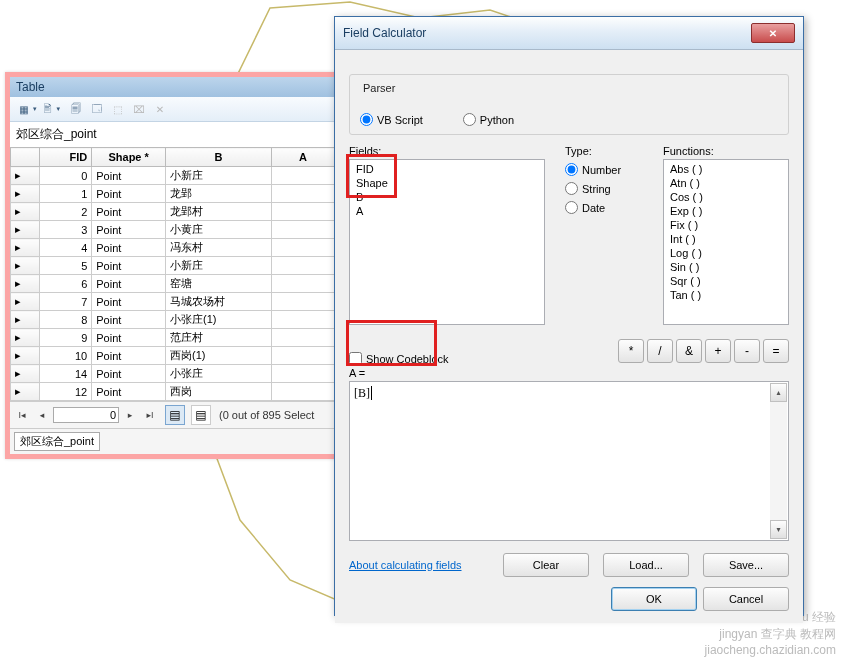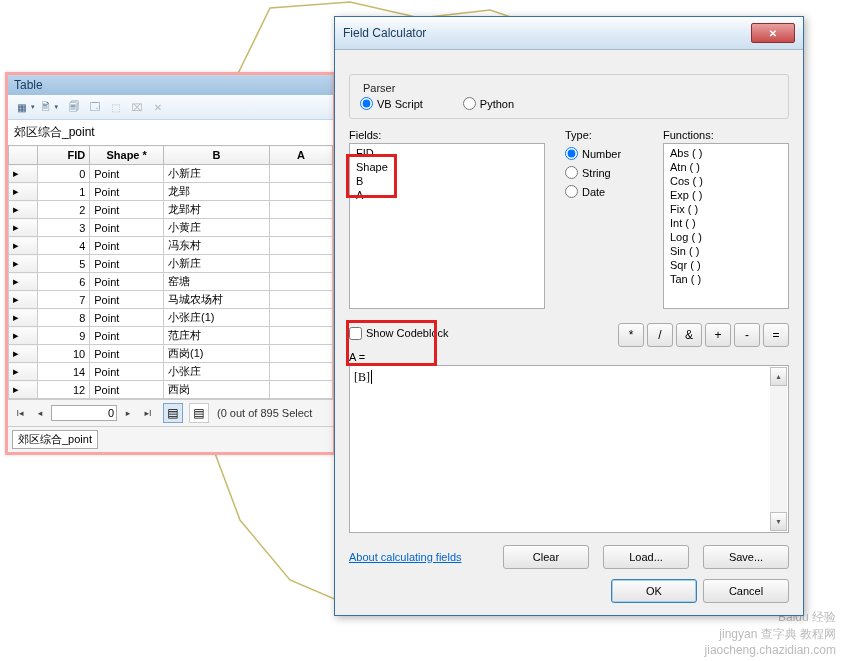--- a/index.html
+++ b/index.html
@@ -1,19 +1,19 @@
 <!DOCTYPE html>
 <html><head>
 <meta charset="utf-8">
 <style>
 body{margin:0;font-family:"Segoe UI",Tahoma,sans-serif;font-size:12px;background:#fff;color:#000;width:844px;height:661px;position:relative;overflow:hidden}
 .map-bg{position:absolute;top:0;left:150px;width:600px;height:661px;z-index:0}
 .map-bg svg{width:100%;height:100%}
 
-.table-window{position:absolute;top:72px;left:5px;width:325px;background:#fff;border:3px solid #fca5a5;z-index:1;box-shadow:0 0 3px rgba(0,0,0,.15)}
+.table-window{position:absolute;top:72px;left:5px;width:325px;background:#fff;border:5px solid #fca5a5;z-index:1;box-shadow:0 0 3px rgba(0,0,0,.15)}
 .table-title{background:linear-gradient(#bcd5ec,#a0c1e0);padding:3px 6px;font-size:12px;color:#1a3e62}
 .toolbar{background:linear-gradient(#f8fbfe,#e4eef8);padding:2px 4px;display:flex;align-items:center;gap:1px;border-bottom:1px solid #c3d4e4}
 .tb-btn{width:18px;height:18px;display:flex;align-items:center;justify-content:center;border:1px solid transparent;border-radius:2px;font-size:10px;color:#3a5b7c}
 .tb-btn.disabled{color:#b8b8b8}
 .dropdown-arrow{font-size:7px;margin-left:-2px;color:#3a5b7c}
 .table-name{padding:4px 6px;background:#fff}
 .data-grid{border-collapse:collapse;width:100%;background:#fff}
 .data-grid th{background:linear-gradient(#fdfdfd,#eee);border:1px solid #bbb;padding:1px 4px;font-weight:bold;font-size:11px;height:16px}
 .data-grid td{border:1px solid #ccc;padding:1px 4px;font-size:11px;height:15px;background:#fff}
 .data-grid .row-handle{width:18px;background:linear-gradient(#fdfdfd,#eee)}
@@ -29,21 +29,21 @@
 .tab-bar{padding:3px 4px;background:#f5f5f5;border-top:1px solid #ccc}
 .tab{display:inline-block;border:1px solid #aaa;padding:1px 5px;background:#fff;font-size:11px}
 
 .dialog{position:absolute;top:16px;left:334px;width:468px;height:598px;border:1px solid #3b6ea5;background:#f0f0f0;z-index:2;box-shadow:2px 2px 8px rgba(0,0,0,.3);display:flex;flex-direction:column}
 .dlg-title{background:linear-gradient(#fdfefe,#e4eef8 45%,#cde0f1);padding:6px 8px;display:flex;align-items:center;border-bottom:1px solid #a8b9ca}
 .dlg-title-text{flex:1;color:#1a3e62;font-size:12px}
 .close-btn{width:42px;height:18px;background:linear-gradient(#e9a0a0,#c84c4c);border:1px solid #8b2e2e;border-radius:2px;color:#fff;display:flex;align-items:center;justify-content:center;font-size:10px;font-weight:bold}
 .dlg-body{flex:1;padding:24px 14px 12px;display:flex;flex-direction:column;background:#f0f0f0}
 .fieldset{border:1px solid #d0d0d0;border-radius:3px;padding:6px 10px 8px;margin-bottom:10px}
 .fieldset-legend{font-size:11px;color:#222;margin-top:-12px;background:#f0f0f0;display:inline-block;padding:0 3px}
-.radio-row{display:flex;gap:40px;margin-top:2px}
+.radio-row{display:flex;gap:40px;margin-top:18px}
 .radio{display:flex;align-items:center;gap:4px;font-size:11px}
 .radio input{margin:0}
 .three-col{display:flex;gap:20px;margin-bottom:8px}
 .col-label{font-size:11px;margin-bottom:2px}
 .listbox{border:1px solid #abadb3;background:#fff;overflow:auto;font-size:11px;padding:2px}
 .listbox div{padding:1px 4px}
 .fields-box{width:190px;height:160px}
 .type-col{width:90px}
 .type-col .radio{margin:6px 0}
 .func-box{width:120px;height:160px}
@@ -270,21 +270,21 @@
             <div>Fix ( )</div>
             <div>Int ( )</div>
             <div>Log ( )</div>
             <div>Sin ( )</div>
             <div>Sqr ( )</div>
             <div>Tan ( )</div>
           </div>
       </div>
     </div>
 
-    <div style="display:flex;align-items:center">
+    <div style="display:flex;align-items:flex-end">
       <label class="codeblock-row">
         <input type="checkbox" style="">
           <span>Show Codeblock</span>
       </label>
       <div class="ops-row" id="ops-row" style="margin-left:auto">
           <div class="op-btn">*</div>
           <div class="op-btn">/</div>
           <div class="op-btn">&amp;</div>
           <div class="op-btn">+</div>
           <div class="op-btn">-</div>

